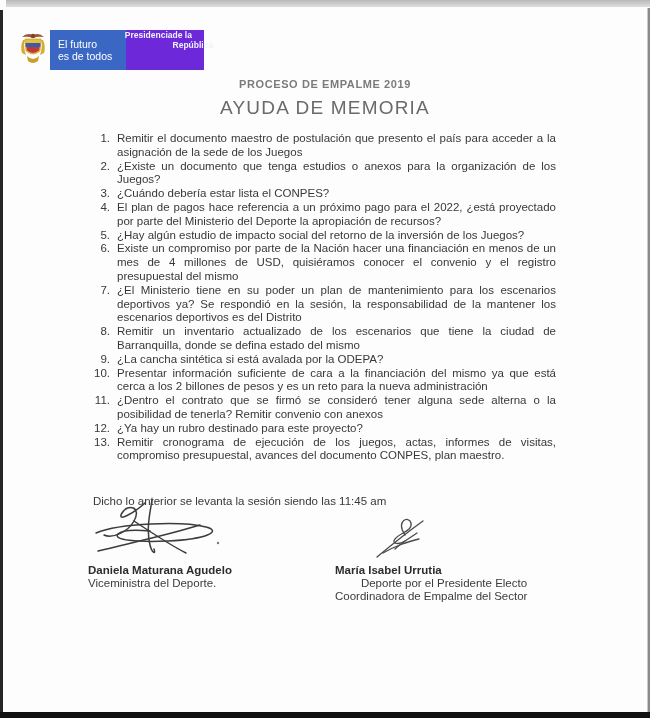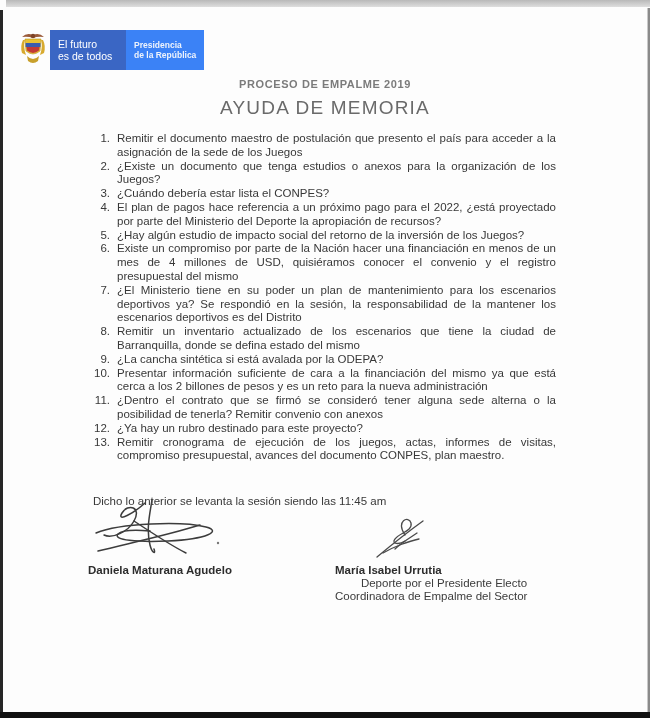--- a/index.html
+++ b/index.html
@@ -38,22 +38,22 @@
     position: absolute; top: 30px; left: 16px;
     display: flex; align-items: stretch; height: 40px;
   }
   .coat { width: 34px; height: 40px; display: flex; align-items: center; justify-content: center; }
   .brand-box {
     width: 76px; background: #3a66c4; color: #ffffff;
     display: flex; flex-direction: column; justify-content: center;
     padding-left: 8px; font-weight: normal; font-size: 10.5px; line-height: 12px;
   }
   .entity-box {
-    width: 78px; background: #3b82f6; color: #eef3fc;
-    display: flex; flex-direction: column; justify-content: center;
+    width: 78px; background: #6d28d9; color: #eef3fc;
+    display: flex; flex-direction: row; justify-content: center;
     padding-left: 8px; font-size: 8.5px; line-height: 10px; font-weight: bold;
   }
 
   .titles { position: absolute; top: 78px; left: 0; width: 100%; text-align: center; }
   .subtitle {
     font-size: 11px; font-weight: bold; color: #7b7b7b; letter-spacing: 0.6px;
   }
   .main-title {
     margin-top: 7px; font-size: 19px; font-weight: normal; color: #6a6a6a;
     letter-spacing: 1.2px;
@@ -205,20 +205,21 @@
         <g fill="none" stroke="#3c3c3c" stroke-width="1.5" stroke-linecap="round">
           <path d="M62 1 C 60 14, 56 30, 60 46 C 62 54, 66 56, 64 50"></path>
           <path d="M55 4 C 44 14, 26 24, 32 14 C 38 4, 52 8, 44 22 C 38 33, 22 40, 14 36"></path>
           <path d="M6 34 C 30 24, 92 22, 116 28 C 132 32, 118 40, 78 42 C 48 43.5, 22 41, 28 35 C 32 31, 48 31, 60 32"></path>
           <path d="M44 22 C 62 34, 80 46, 96 54"></path>
           <path d="M8 52 C 40 44, 78 36, 110 26"></path>
         </g>
         <circle cx="128" cy="44" r="1.2" fill="#777777"></circle>
       </svg>
       <div class="sig-name">Daniela Maturana Agudelo</div>
+      <div class="sig-title">Viceministra del Deporte.</div>
     </div>
 
     <div class="sig-block sig-right">
       <svg class="sig-img-right" width="70" height="48" viewBox="0 0 70 48">
         <g fill="none" stroke="#4a4a4a" stroke-width="1.3" stroke-linecap="round">
           <path d="M40 22 C 30 8, 44 2, 46 10 C 48 18, 34 20, 30 26 C 26 31, 34 32, 40 28"></path>
           <path d="M12 44 C 24 34, 44 18, 58 8"></path>
           <path d="M18 40 C 28 34, 44 28, 54 26"></path>
           <path d="M30 36 C 36 30, 46 24, 52 20"></path>
         </g>

